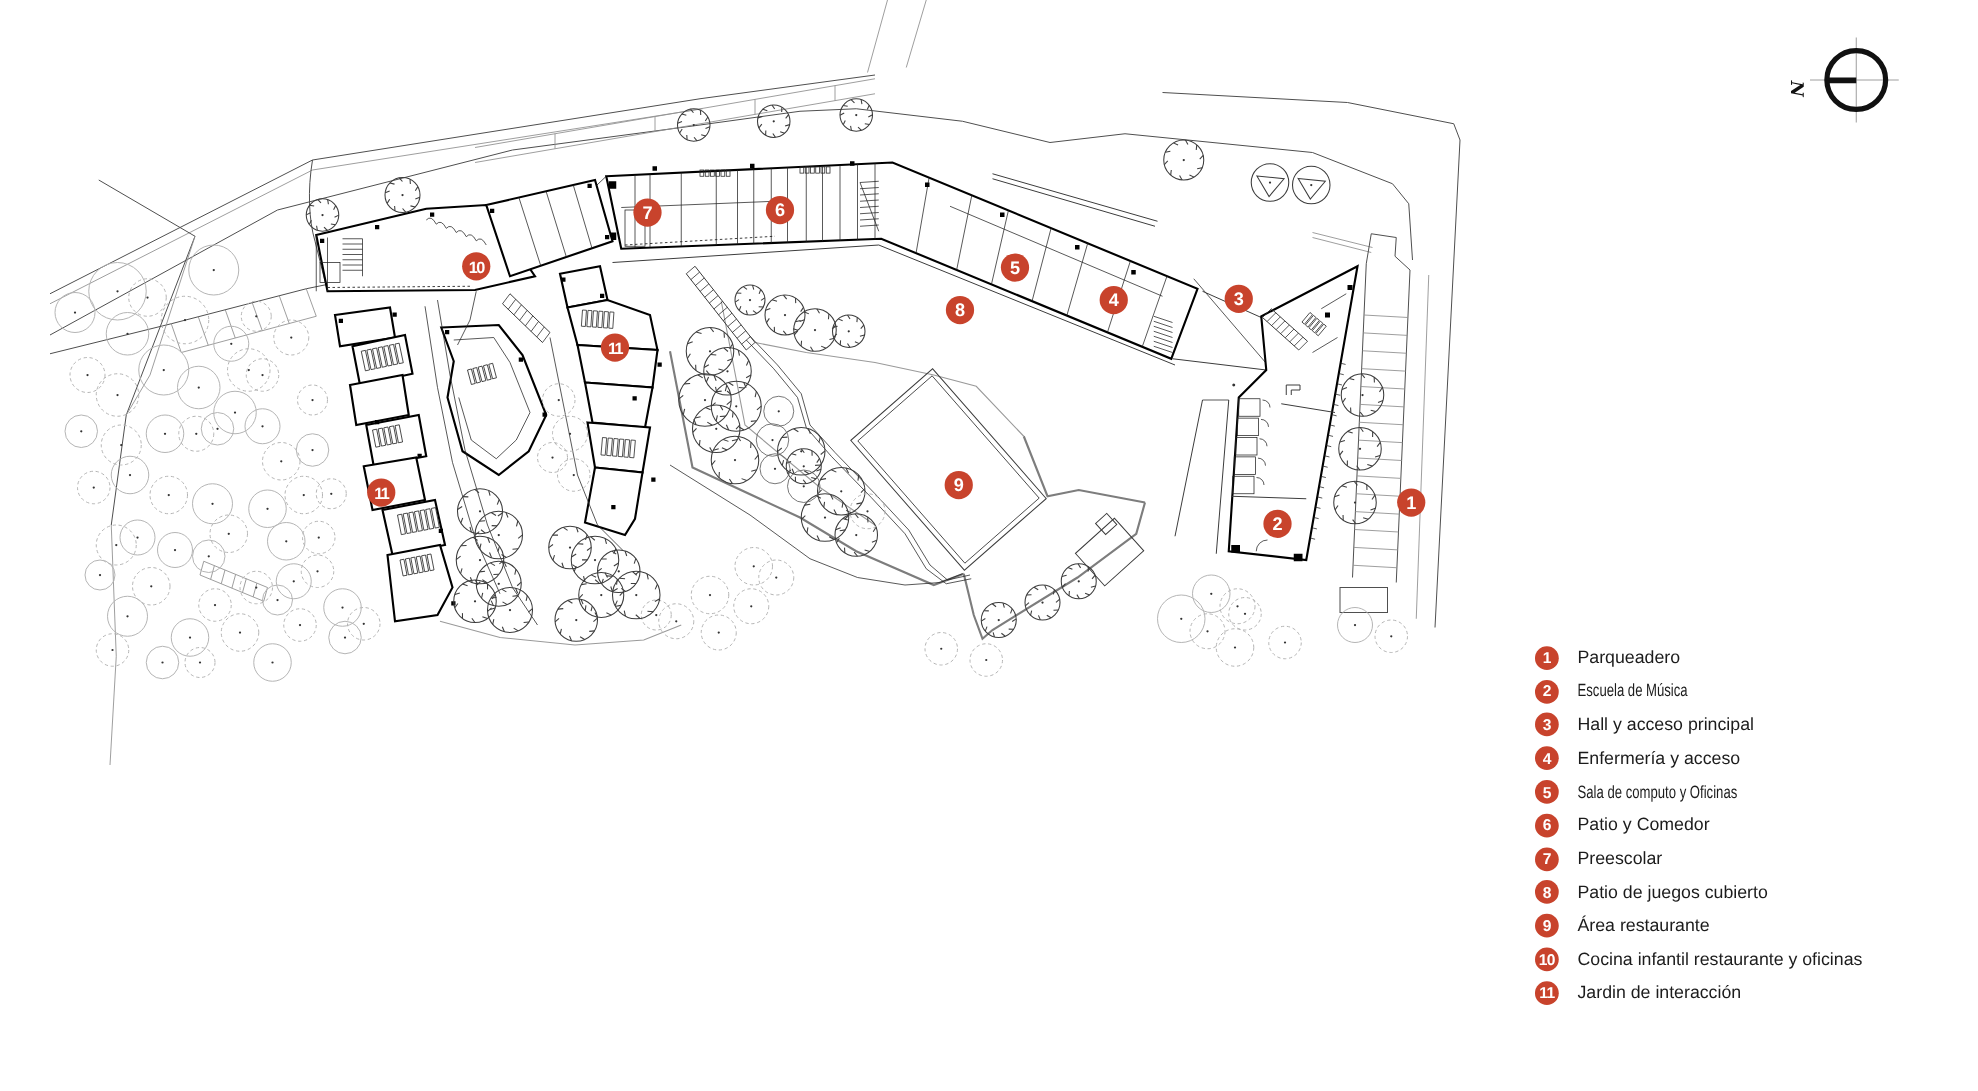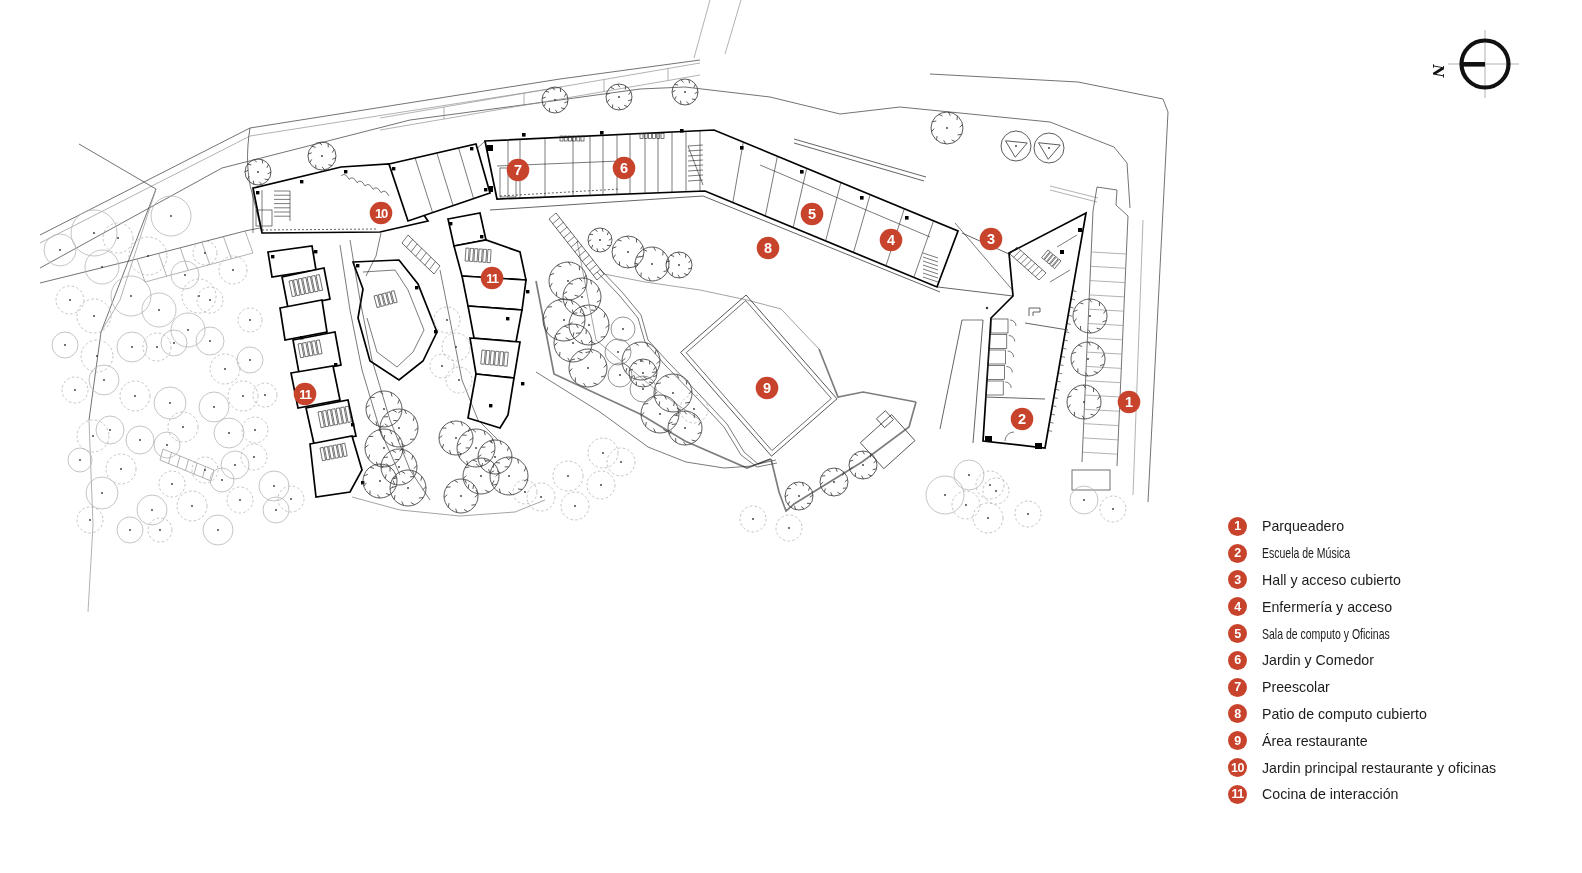--- a/index.html
+++ b/index.html
@@ -1078,48 +1078,48 @@
       <li>
         <span class="badge" style="background: rgb(200, 67, 44);">1</span>
         <span class="lbl">Parqueadero</span>
       </li>
       <li class="cond">
         <span class="badge" style="background: rgb(200, 67, 44);">2</span>
         <span class="lbl">Escuela de Música</span>
       </li>
       <li>
         <span class="badge" style="background: rgb(200, 67, 44);">3</span>
-        <span class="lbl">Hall y acceso cubierto</span>
+        <span class="lbl">Hall y acceso principal</span>
       </li>
       <li>
         <span class="badge" style="background: rgb(200, 67, 44);">4</span>
         <span class="lbl">Enfermería y acceso</span>
       </li>
       <li class="cond">
         <span class="badge" style="background: rgb(200, 67, 44);">5</span>
         <span class="lbl">Sala de computo y Oficinas</span>
       </li>
       <li>
         <span class="badge" style="background: rgb(200, 67, 44);">6</span>
-        <span class="lbl">Jardin y Comedor</span>
+        <span class="lbl">Patio y Comedor</span>
       </li>
       <li>
         <span class="badge" style="background: rgb(200, 67, 44);">7</span>
         <span class="lbl">Preescolar</span>
       </li>
       <li>
         <span class="badge" style="background: rgb(200, 67, 44);">8</span>
-        <span class="lbl">Patio de computo cubierto</span>
+        <span class="lbl">Patio de juegos cubierto</span>
       </li>
       <li>
         <span class="badge" style="background: rgb(200, 67, 44);">9</span>
         <span class="lbl">Área restaurante</span>
       </li>
       <li>
         <span class="badge" style="background: rgb(200, 67, 44);">10</span>
-        <span class="lbl">Jardin principal restaurante y oficinas</span>
+        <span class="lbl">Cocina infantil restaurante y oficinas</span>
       </li>
       <li>
         <span class="badge" style="background: rgb(200, 67, 44);">11</span>
-        <span class="lbl">Cocina de interacción</span>
+        <span class="lbl">Jardin de interacción</span>
       </li>
     </ul>
 </div>
 
 </body></html>

